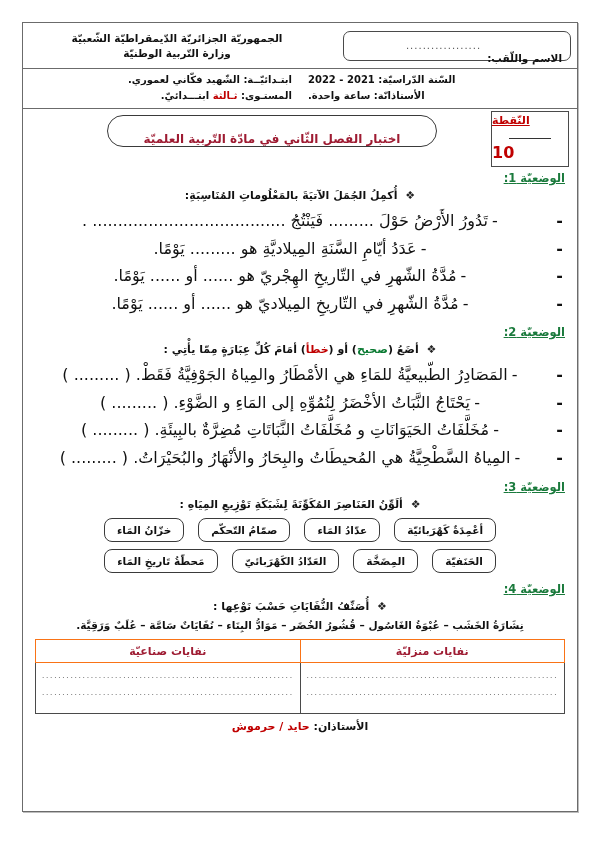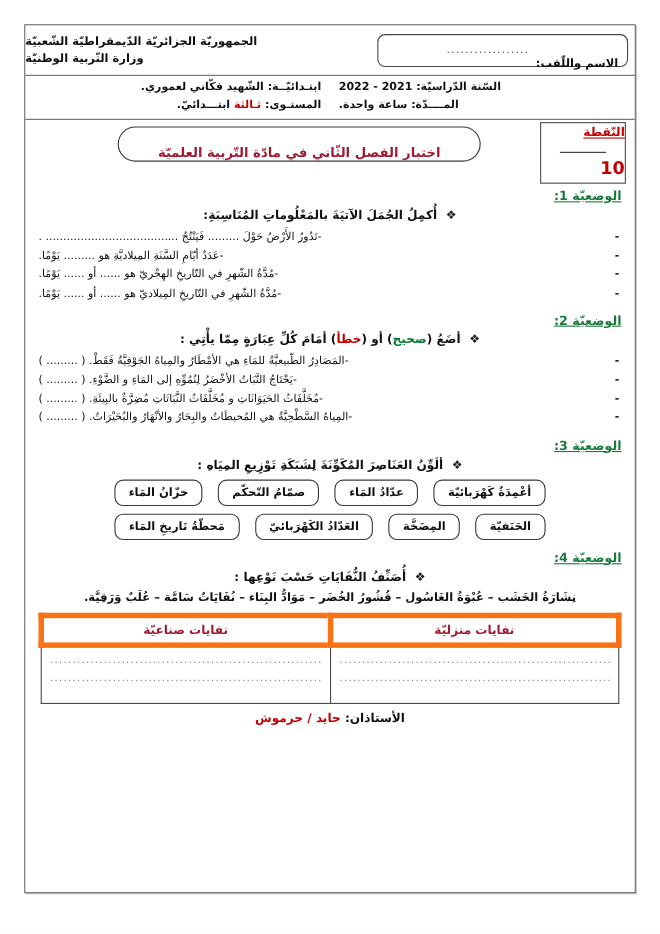--- a/index.html
+++ b/index.html
@@ -12,21 +12,21 @@
     position:absolute;left:22px;top:22px;width:556px;height:790px;
     border:1px solid #6b6b6b;box-sizing:border-box;background:#fff;
     box-shadow:1px 1px 0 #bdbdbd;
   }
   
   .hdr-top{
     display:flex;flex-direction:row;align-items:center;
     border-bottom:1px solid #6b6b6b;height:46px;box-sizing:border-box;
   }
   .hdr-republic{
-    flex:1;text-align:left;line-height:1.35;
+    flex:1;text-align:center;line-height:1.35;
     font-size:10.5px;font-weight:bold;color:#111;padding-right:6px;
   }
   .name-box{
     width:228px;margin:0 6px;border:1px solid #4a4a4a;border-radius:7px;
     height:30px;display:flex;align-items:center;justify-content:flex-start;
     padding:0 8px;box-sizing:border-box;gap:6px;
   }
   .name-label{font-size:10.5px;font-weight:bold;color:#111;white-space:nowrap;margin-top:24px;}
   .dots-inline{
     font-size:10px;color:#555;letter-spacing:1px;overflow:hidden;
@@ -40,21 +40,21 @@
     flex:1;padding:3px 8px;box-sizing:border-box;font-size:10px;
     font-weight:bold;color:#111;line-height:1.55;
   }
   .hdr-info .col.left{text-align:left;}
   .red{color:#c00000;}
   .green{color:#0a7a32;}
   
   .band{position:relative;height:62px;}
   .note-box{
     position:absolute;right:8px;top:2px;width:78px;height:56px;
-    border:1px solid #4a4a4a;box-sizing:border-box;text-align:right;
+    border:1px solid #4a4a4a;box-sizing:border-box;text-align:left;
   }
   .note-title{
     font-size:11px;font-weight:bold;color:#c00000;
     text-decoration:underline;padding-top:2px;letter-spacing:0px;
   }
   .note-sep{width:42px;height:1px;background:#333;margin:11px auto 0 auto;}
   .note-val{font-size:16px;font-weight:bold;color:#c00000;margin-top:4px;}
   .title-pill{
     position:absolute;right:140px;top:6px;width:330px;height:32px;
     border:1px solid #3a3a3a;border-radius:16px;box-sizing:border-box;
@@ -67,21 +67,21 @@
     font-size:11.5px;font-weight:bold;color:#1a7a3c;
     text-decoration:underline;text-align:right;margin:0 0 3px 0;
   }
   .instr{
     font-size:11px;font-weight:bold;color:#111;text-align:center;
     margin:4px 0 5px 0;
   }
   .instr .star{color:#222;margin-left:4px;}
   ul.qlist{list-style:none;margin:0;padding:0;}
   ul.qlist li{
-    font-size:10px;color:#111;text-align:left;line-height:1.72;
+    font-size:16px;color:#111;text-align:center;line-height:1.72;
     padding-right:16px;position:relative;white-space:nowrap;
   }
   ul.qlist li:before{
     content:"-";position:absolute;right:2px;color:#111;font-weight:bold;
   }
   .q1 li{text-align:right;padding-right:0;}
   .q1 li:before{content:none;}
   .q1 .dash{display:inline-block;width:14px;color:#111;}
   
   .boxrow{
@@ -97,21 +97,21 @@
   .wastelist{
     font-size:10.5px;font-weight:bold;color:#111;text-align:center;
     margin:6px 0 8px 0;
   }
   
   table.cls{
     width:100%;border-collapse:collapse;table-layout:fixed;
     margin:0 0 6px 0;
   }
   table.cls th{
-    border:5px solid #f97316;height:20px;font-size:11px;
+    border:1px solid #f97316;height:20px;font-size:11px;
     font-weight:bold;color:#9e1b32;text-align:center;
   }
   table.cls td{
     border:1px solid #4a4a4a;height:42px;vertical-align:top;padding:4px 6px;
   }
   .tdots{
     color:#7a7a7a;font-size:9px;letter-spacing:1.2px;line-height:1.85;
     overflow:hidden;white-space:nowrap;display:block;
   }
   .footer{
@@ -136,21 +136,21 @@
       </div>
     </div>
 
     <div class="hdr-info">
       <div class="col left">
         <div>
           <span>السّنة الدّراسيّة:</span>
           <span>2021 - 2022</span>
         </div>
         <div>
-          <span>المــــدّة:</span>
+          <span>الأستاذانّة:</span>
           <span>ساعة واحدة.</span>
         </div>
       </div>
       <div class="col">
         <div>
           <span>ابتـدائيّــة:</span>
           <span>الشّهيد فكّاني لعموري.</span>
         </div>
         <div>
           <span>المستـوى:</span>

